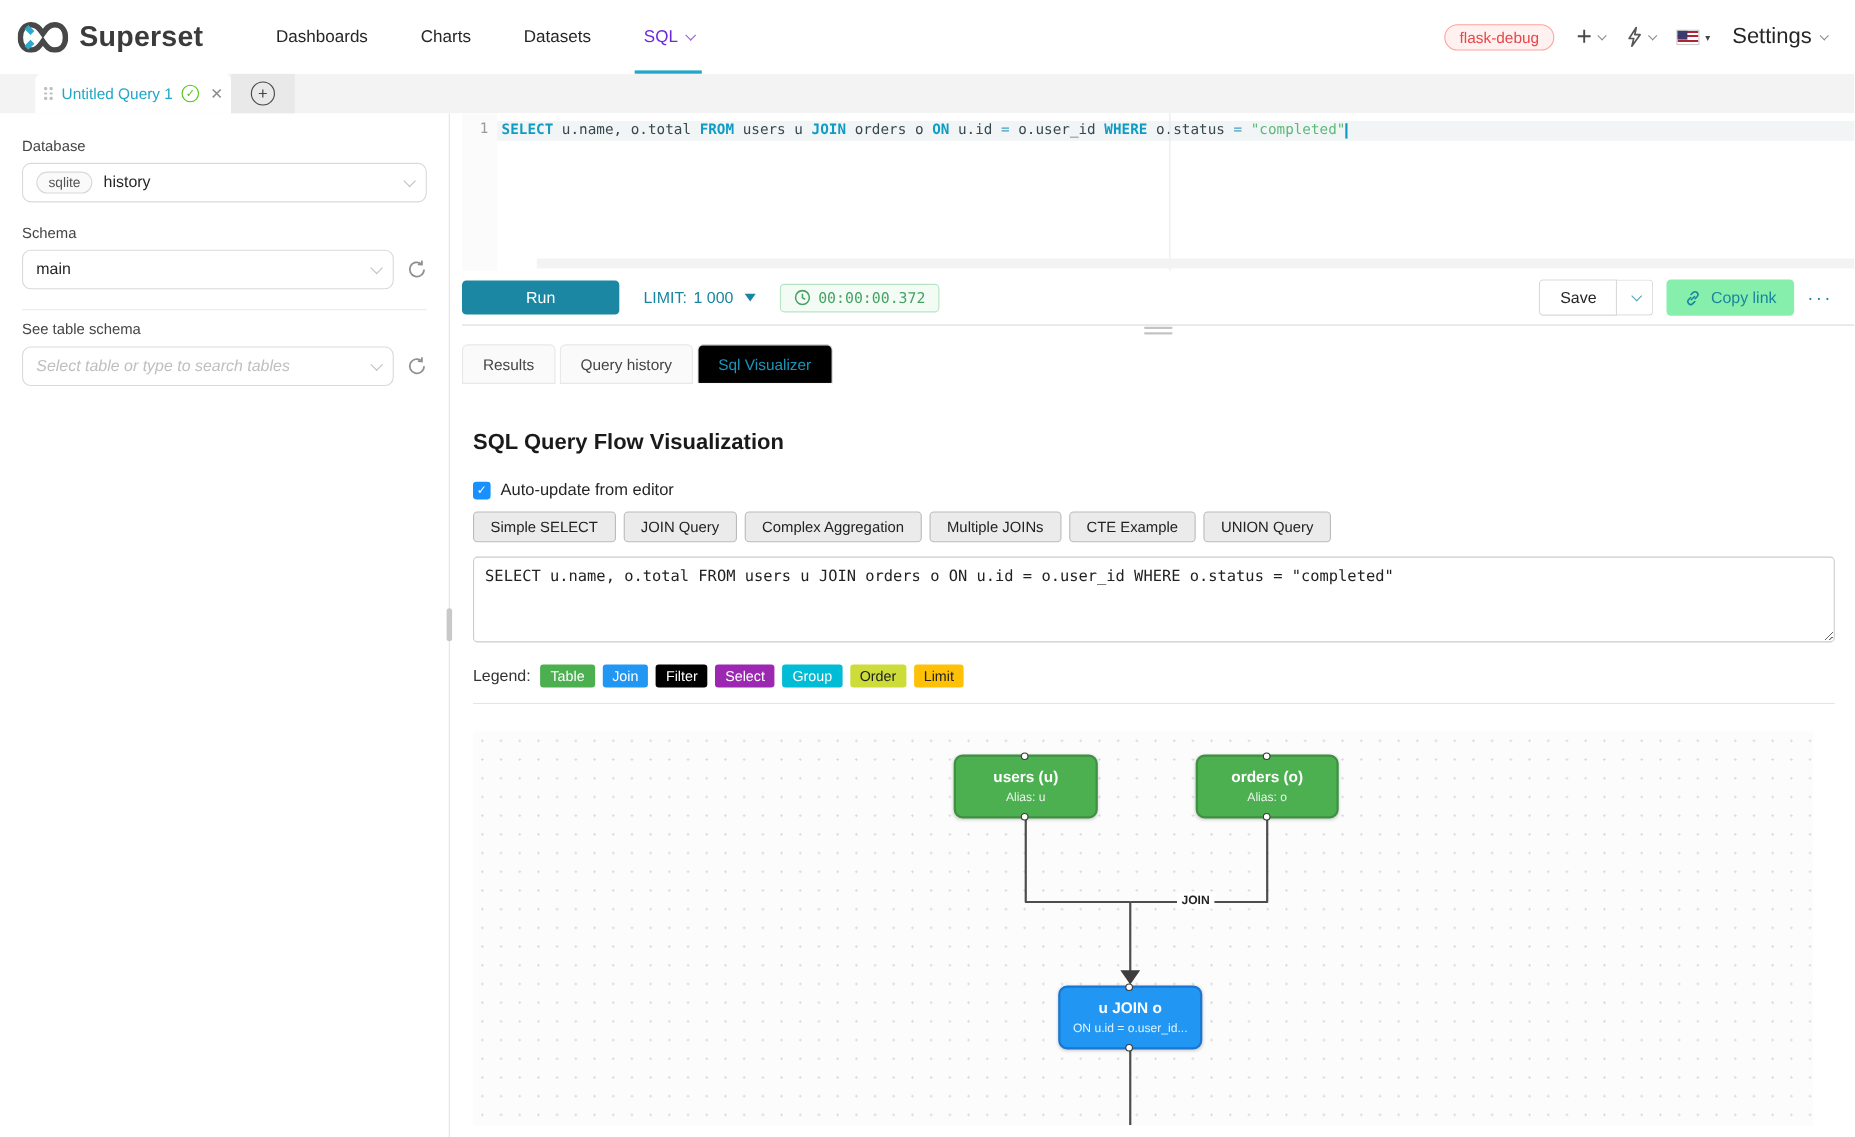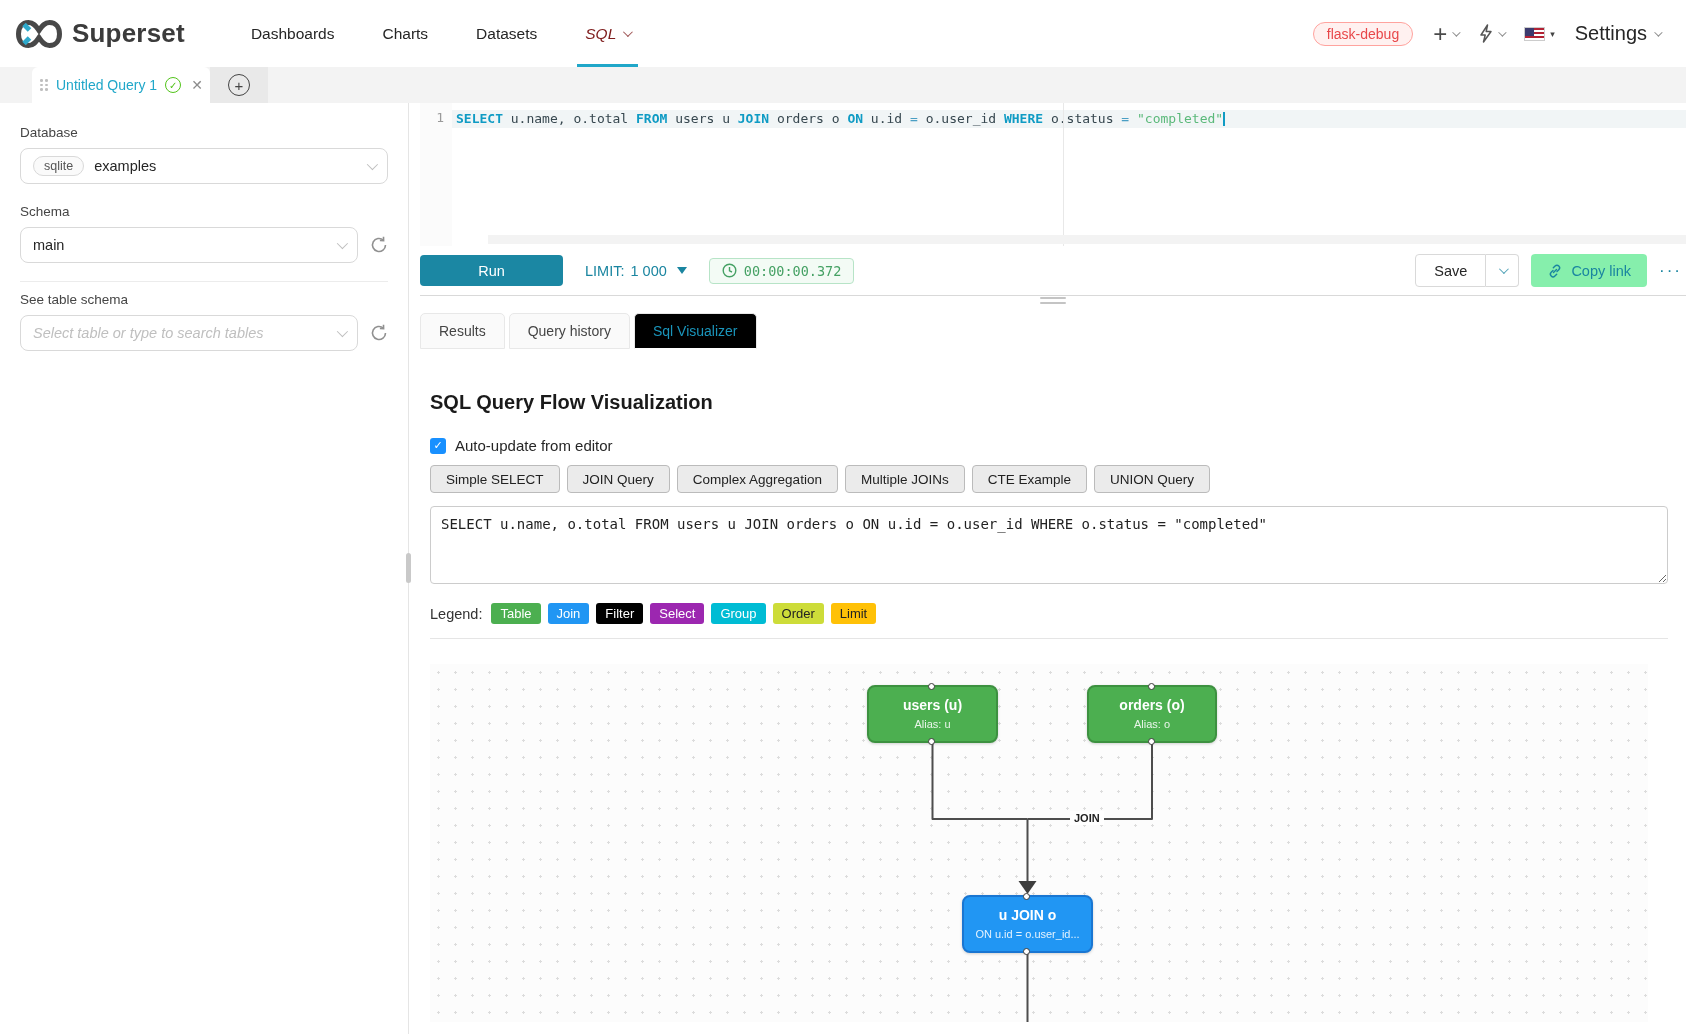--- a/index.html
+++ b/index.html
@@ -5,21 +5,21 @@
   * { margin:0; padding:0; box-sizing:border-box; }
   html,body { width:1686px; height:1034px; overflow:hidden; background:#fff;
     font-family:"Liberation Sans", sans-serif; color:#262626; }
 
   
   .navbar { height:67px; display:flex; align-items:center; background:#fff; position:relative; }
   .brand { display:flex; align-items:center; gap:10px; margin-left:16px; }
   .brand-name { font-size:26px; font-weight:700; color:#3b3b3b; letter-spacing:.2px; }
   .nav-items { display:flex; align-items:center; height:100%; margin-left:42px; }
   .nav-item { padding:12px 24px; height:100%; display:flex; align-items:center; font-size:15.5px; color:#262626; cursor:pointer; position:relative; gap:7px; }
-  .nav-item.active { color:#7f1d1d;font-style:italic; }
+  .nav-item.active { color:#6d28d9; }
   .nav-item.active::after { content:""; position:absolute; left:16px; right:16px; bottom:0; height:3px; background:#20a7c9; }
   .chev { width:7px; height:7px; border-right:1.6px solid currentColor; border-bottom:1.6px solid currentColor; transform:rotate(45deg) translateY(-2px); display:inline-block; opacity:.75; }
   .nav-right { margin-left:auto; display:flex; align-items:center; gap:20px; margin-right:26px; }
   .env-badge { font-size:14px; color:#e84749; background:#fff1f0; border:1px solid #ffa39e; border-radius:12px; padding:3px 13px; }
   .nav-icon-group { display:flex; align-items:center; gap:5px; color:#4a4a4a; cursor:pointer; }
   .plus-glyph { font-size:24px; font-weight:300; line-height:1; color:#4a4a4a; }
   .small-chev { width:6px; height:6px; border-right:1.4px solid #8c8c8c; border-bottom:1.4px solid #8c8c8c; transform:rotate(45deg) translateY(-2px); display:inline-block; }
   .flag { width:21px; height:14px; position:relative; background:repeating-linear-gradient(#b22234 0 2px,#fff 2px 4px); border:.5px solid #ccc; }
   .flag::before { content:""; position:absolute; left:0; top:0; width:9px; height:8px; background:#3c3b6e; }
   .flag-caret { color:#444; font-size:9px; }
@@ -59,21 +59,21 @@
   .code-line { background:#f1f5f6; padding:1px 0 2px 4px; white-space:pre; }
   .tok-kw { color:#0f9bc4; font-weight:700; }
   .tok-id { color:#37474f; }
   .tok-op { color:#4a9fc4; }
   .tok-str { color:#5bb97a; }
   .cursor { display:inline-block; width:2px; height:14px; background:#0f9bc4; vertical-align:text-bottom; }
   .print-margin { position:absolute; left:611px; top:0; bottom:0; width:1px; background:#e8e8e8; }
   .hscroll-track { position:absolute; left:36px; right:0; bottom:2px; height:9px; background:#f3f3f3; }
 
   
-  .toolbar { height:50px; border-bottom:1px solid #d9d9d9; display:flex; align-items:center; gap:22px; padding-right:4px; position:relative; }
+  .toolbar { height:50px; border-bottom:1px solid #d9d9d9; display:flex; align-items:center; gap:22px; padding-right:20px; position:relative; }
   .run-btn { width:143px; height:31px; background:#1b87a3; color:#fff; font-size:14.5px; border:none; border-radius:4px; cursor:pointer; }
   .limit { display:flex; align-items:center; gap:6px; color:#1a85a0; font-size:14.5px; cursor:pointer; }
   .limit-caret { width:0; height:0; border-left:5.5px solid transparent; border-right:5.5px solid transparent; border-top:7px solid #1a85a0; margin-left:4px; }
   .timer { display:flex; align-items:center; gap:7px; border:1px solid #b7e4c7; background:#f3fbf5; border-radius:4px; padding:4px 12px; color:#45a164; font:13.5px "DejaVu Sans Mono", monospace; }
   .toolbar-right { margin-left:auto; display:flex; align-items:center; gap:12px; }
   .save-split { display:flex; }
   .save-main { height:33px; padding:0 18px; background:#fff; border:1px solid #d9d9d9; border-radius:4px 0 0 4px; font-size:14.5px; color:#262626; cursor:pointer; }
   .save-caret { height:33px; width:33px; background:#fff; border:1px solid #d9d9d9; border-left:none; border-radius:0 4px 4px 0; display:flex; align-items:center; justify-content:center; cursor:pointer; }
   .save-caret .chev { border-color:#1a85a0; }
   .copylink-btn { height:33px; display:flex; align-items:center; gap:8px; background:#86efac; color:#1a85a0; border:none; border-radius:4px; padding:0 16px; font-size:14.5px; cursor:pointer;justify-content:center; }
@@ -180,21 +180,21 @@
     <span class="plus-circle">+</span>
   </div>
 </div>
 
 <div class="workspace">
 
   <aside class="sidebar">
     <div class="field-label">Database</div>
     <div class="select">
       <span class="engine-chip">sqlite</span>
-      <span class="sel-text">examples</span>
+      <span class="sel-text">history</span>
       <span class="sel-chev"></span>
     </div>
 
     <div class="field-label" style="margin-top:20px">Schema</div>
     <div class="select-row">
       <div class="select">
         <span class="sel-text">main</span>
         <span class="sel-chev"></span>
       </div>
       <span class="refresh-icon">

